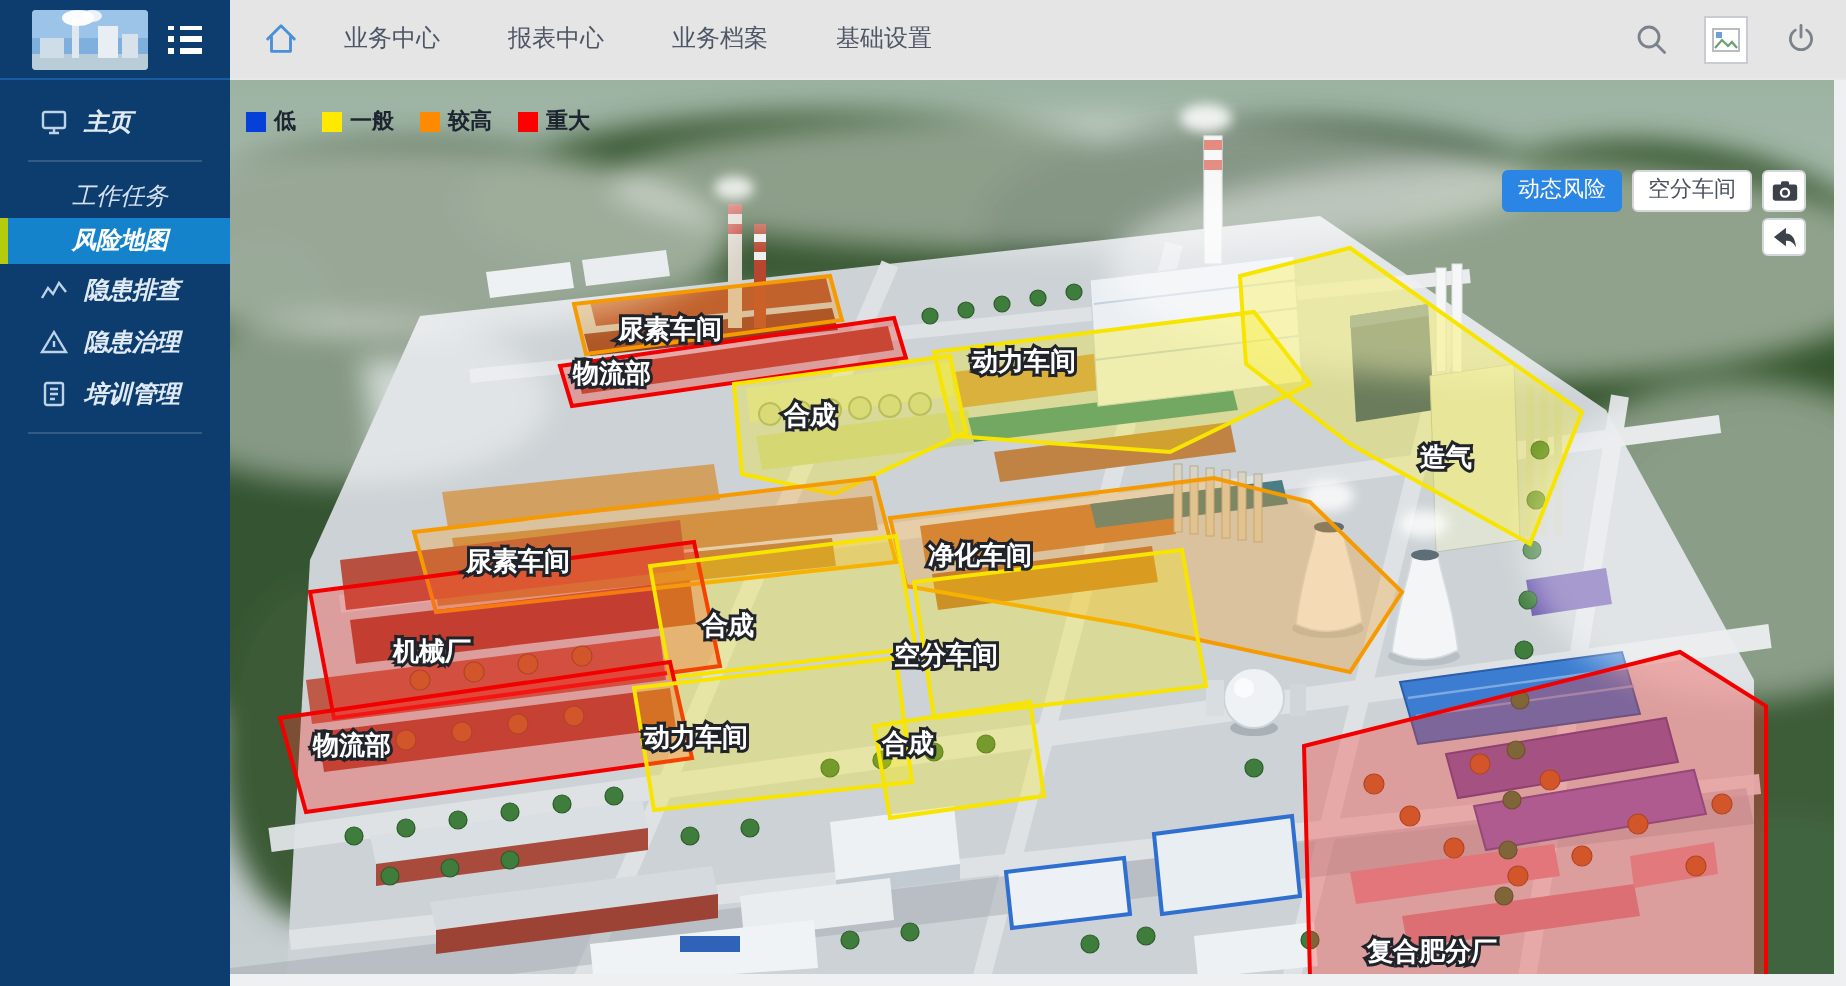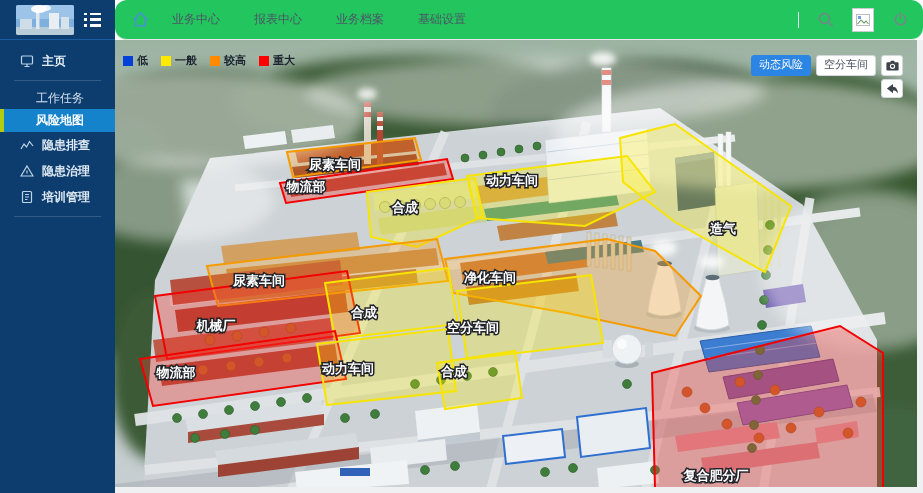--- a/index.html
+++ b/index.html
@@ -1,57 +1,57 @@
 <!DOCTYPE html>
 <html><head>
 <meta charset="utf-8">
 <style>
   html,body{margin:0;padding:0;background:#eef0f2;}
   *{box-sizing:border-box;}
   .app{position:relative;width:923px;height:493px;overflow:hidden;background:#fff;
        font-family:"DejaVu Sans","Liberation Sans",sans-serif;}
   
-  .sidebar{position:absolute;left:0;top:0;width:115px;height:493px;background:#0d3d6e;color:#e9f1f8;}
+  .sidebar{position:absolute;left:0;top:0;width:115px;height:493px;background:#0d3d6e;color:#e9f1f8;font-style:italic;}
   .logo-row{height:40px;display:flex;align-items:center;padding:0 8px 0 16px;gap:10px;
             border-bottom:1px solid #1b5c9e;}
   .logo{width:58px;height:30px;border-radius:2px;overflow:hidden;flex:0 0 auto;}
   .hamburger{width:18px;height:14px;display:inline-flex;flex-direction:column;justify-content:space-between;cursor:pointer;}
   .hamburger i{display:flex;align-items:center;gap:3px;}
   .hamburger i::before{content:"";width:3px;height:2.5px;background:#fff;}
   .hamburger i::after{content:"";width:11px;height:2.5px;background:#fff;}
   #sidebar-nav{padding-top:8px;}
   .side-item{position:relative;height:26px;display:flex;align-items:center;gap:8px;
              padding-left:20px;font-size:12px;font-weight:bold;color:#dfeaf4;cursor:pointer;}
   .side-item .ic{width:14px;height:14px;color:#bcd3e8;flex:0 0 auto;display:inline-flex;}
   .side-item .ic svg{width:14px;height:14px;stroke-width:1.2;}
   .side-item.sub{height:22px;padding-left:36px;font-weight:normal;color:#d4e2ef;}
   .side-item.active{background:#1583cb;color:#ffffff;font-weight:bold;height:23px;}
   .side-item.active::before{content:"";position:absolute;left:0;top:0;bottom:0;width:4px;background:#b5cc0e;}
   .sep{height:1px;background:rgba(255,255,255,.16);margin:6px 14px;}
   
-  .topbar{position:absolute;left:115px;top:0;width:808px;height:40px;background:#22c55e;
-          border-bottom:1px solid #e6e8ea;display:flex;align-items:center;padding:0 14px 0 16px;border-radius:12px;}
+  .topbar{position:absolute;left:115px;top:0;width:808px;height:40px;background:#e5e5e5;
+          border-bottom:1px solid #e6e8ea;display:flex;align-items:center;padding:0 14px 0 16px;}
   .home-ic{display:inline-flex;margin-right:22px;cursor:pointer;}
   #main-nav{display:flex;gap:34px;}
   .nav-item{font-size:12px;color:#4d5666;cursor:pointer;white-space:nowrap;}
   .topbar-right{margin-left:auto;display:flex;align-items:center;gap:18px;}
   .tb-divider{width:1px;height:16px;background:#e4e6e9;}
   .tb-icon{display:inline-flex;cursor:pointer;color:#7c828c;}
   .avatar{width:22px;height:24px;border:1px solid #c9ccd1;background:#fff;display:inline-flex;
           align-items:center;justify-content:center;cursor:pointer;}
   
   .map{position:absolute;left:115px;top:40px;width:808px;height:453px;overflow:hidden;
        background:linear-gradient(180deg,#a6bcab 0%,#bac7c3 40%,#c8cfd2 100%);}
   #scene{position:absolute;left:0;top:0;width:808px;height:453px;display:block;}
   .legend{position:absolute;left:8px;top:13px;display:flex;align-items:center;gap:13px;}
   .legend-item{display:flex;align-items:center;gap:4px;font-size:11px;font-weight:bold;color:#1d2531;}
   .legend-item .sq{width:10px;height:10px;display:inline-block;}
   .map-controls{position:absolute;right:20px;top:15px;display:flex;gap:5px;align-items:center;}
   .btn{height:21px;font-size:11px;padding:0 7px;border-radius:3px;border:1px solid #d4d7dc;
-       background:#fff;color:#4a5160;cursor:pointer;font-family:Liberation Mono, monospace;line-height:19px;}
+       background:#fff;color:#4a5160;cursor:pointer;font-family:Liberation Serif, serif;line-height:19px;margin-top:30px;}
   .btn.primary{background:#2b85e4;border-color:#2b85e4;color:#fff;}
   .btn.iconbtn{width:22px;padding:0;display:inline-flex;align-items:center;justify-content:center;color:#3c4249;}
   .btn.back{position:absolute;right:20px;top:39px;height:19px;}
   .edge{position:absolute;background:#eef0f2;}
   .edge.right{right:0;top:0;width:6px;height:453px;}
   .edge.bottom{left:0;bottom:0;width:808px;height:6px;}
   .zlabel{font-size:13px;font-weight:bold;fill:#ffffff;stroke:#20232a;stroke-width:3px;
           paint-order:stroke;text-anchor:middle;font-family:"DejaVu Sans","Liberation Sans",sans-serif;}
 </style>
 </head>

